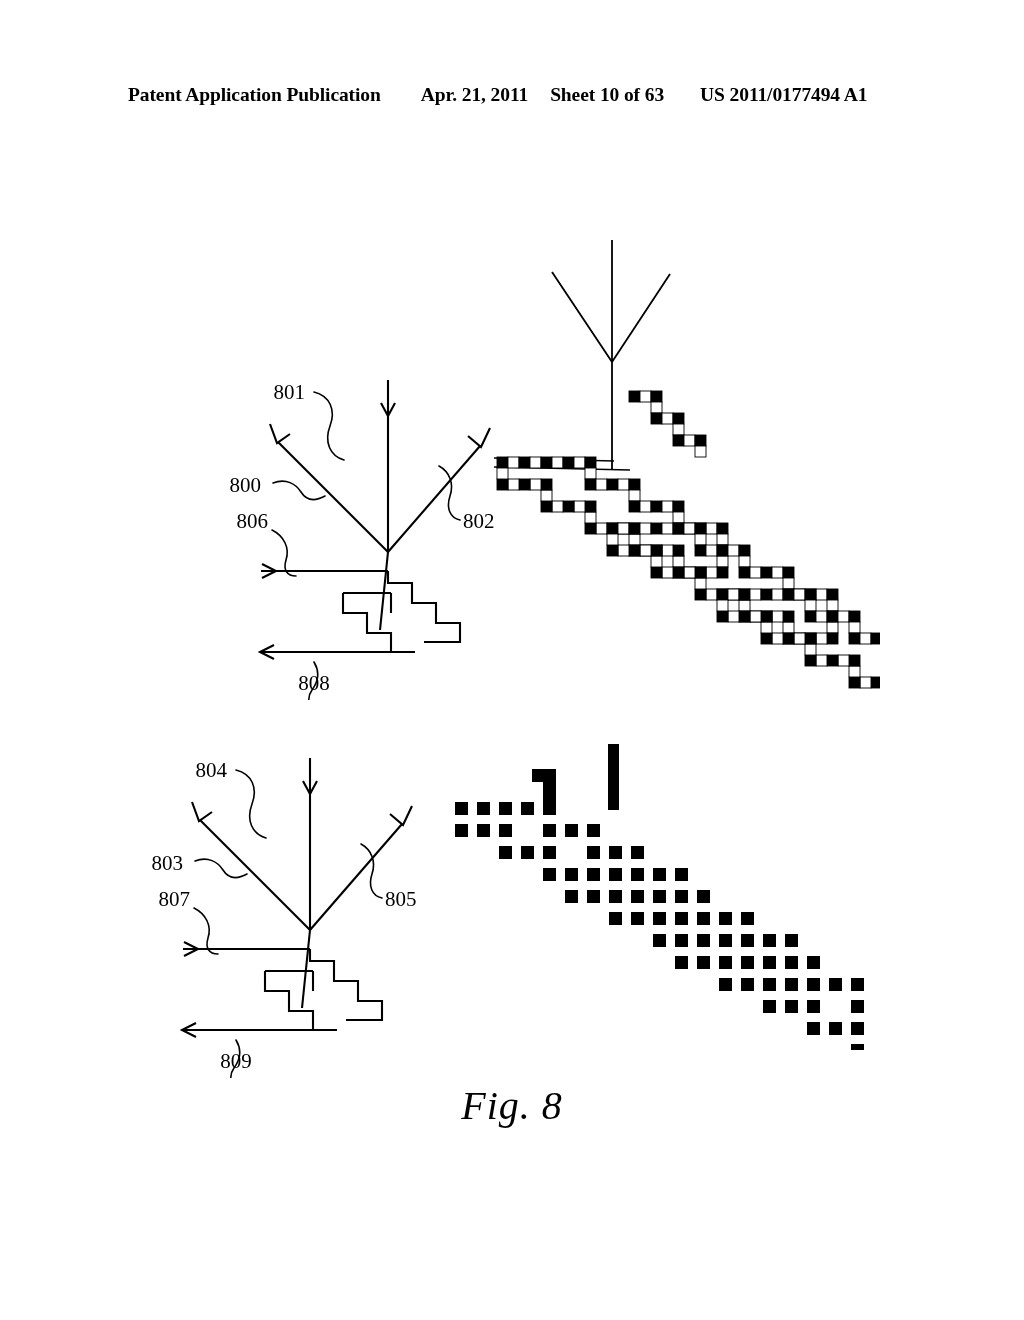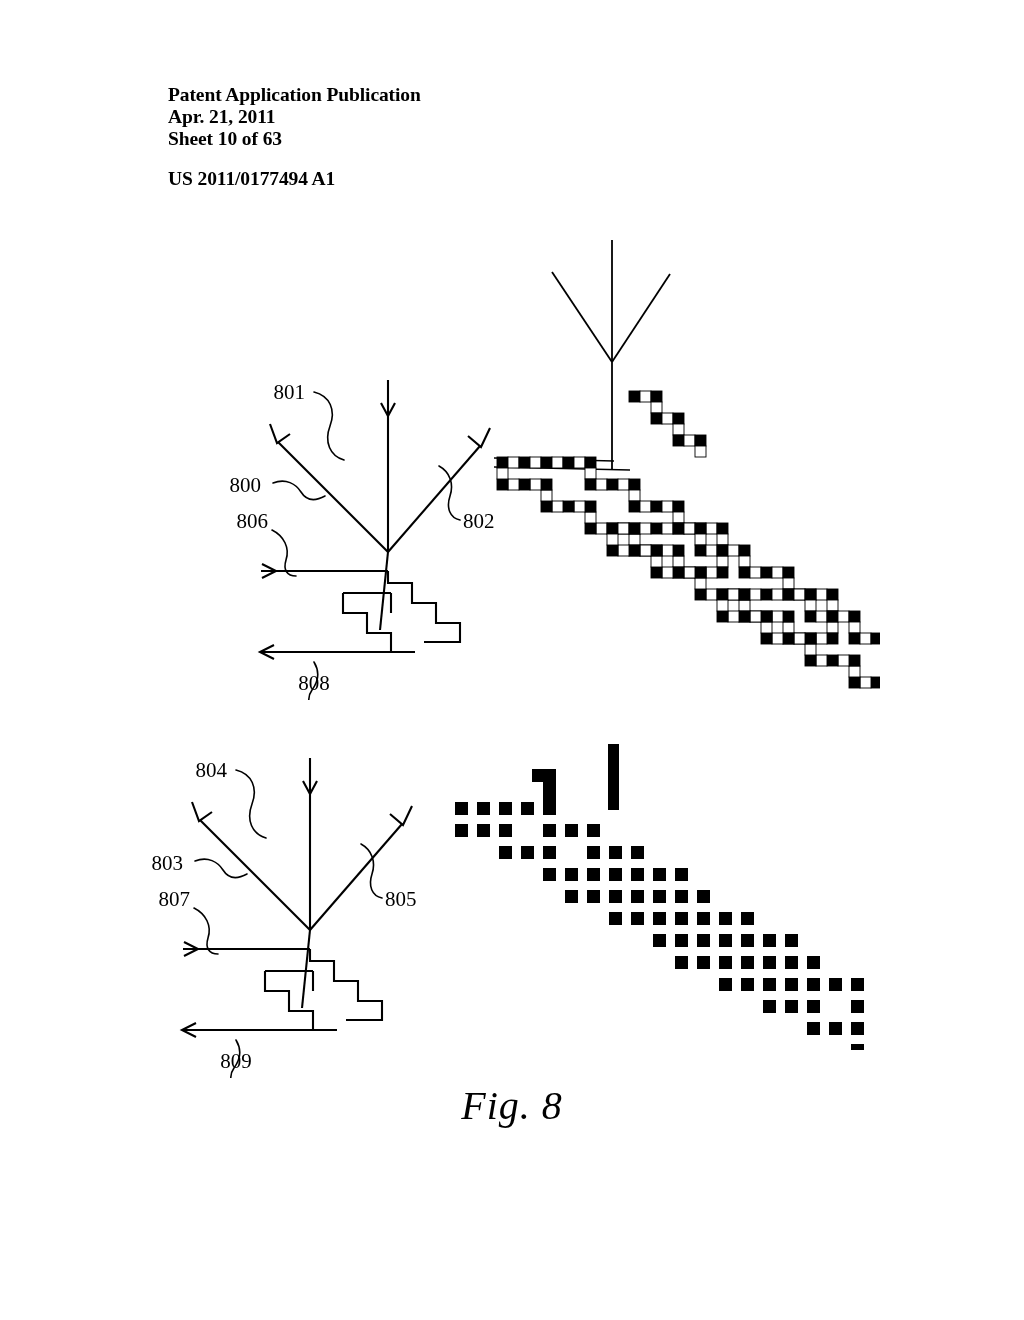--- a/index.html
+++ b/index.html
@@ -24,42 +24,41 @@
   }
 
   
   #page-header {
     position: absolute;
     left: 0;
     top: 84px;
     width: 1024px;
     height: 30px;
     display: flex;
-    flex-direction: column;
+    flex-direction: row;
     align-items: baseline;
     justify-content: flex-start;
     padding-left: 128px;
     box-sizing: border-box;
     font-weight: bold;
     font-size: 19.5px;
     letter-spacing: -0.1px;
     white-space: nowrap;
   }
   #page-header .hdr-pub {
     font-size: 19.5px;
   }
   #page-header .hdr-date {
     margin-left: 40px;
   }
   #page-header .hdr-sheet {
-    margin-left: 2px;
+    margin-left: 22px;
   }
   #page-header .hdr-docnum {
     margin-left: 36px;
-    margin-top: 18px;
   }
 
   
   #figure-area {
     position: absolute;
     left: 0;
     top: 0;
     width: 1024px;
     height: 1320px;
   }

